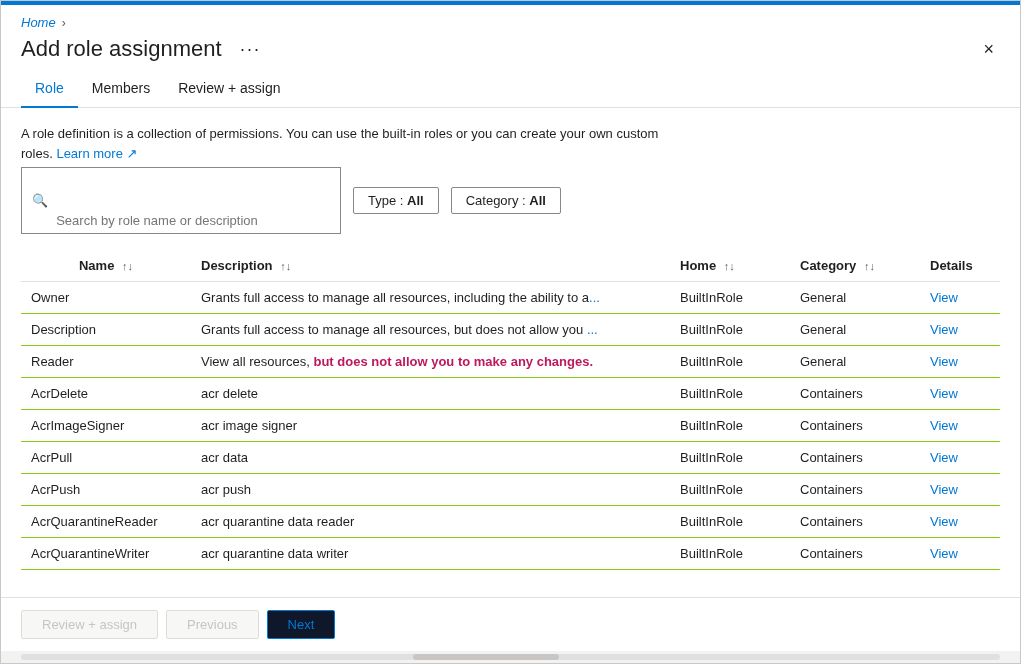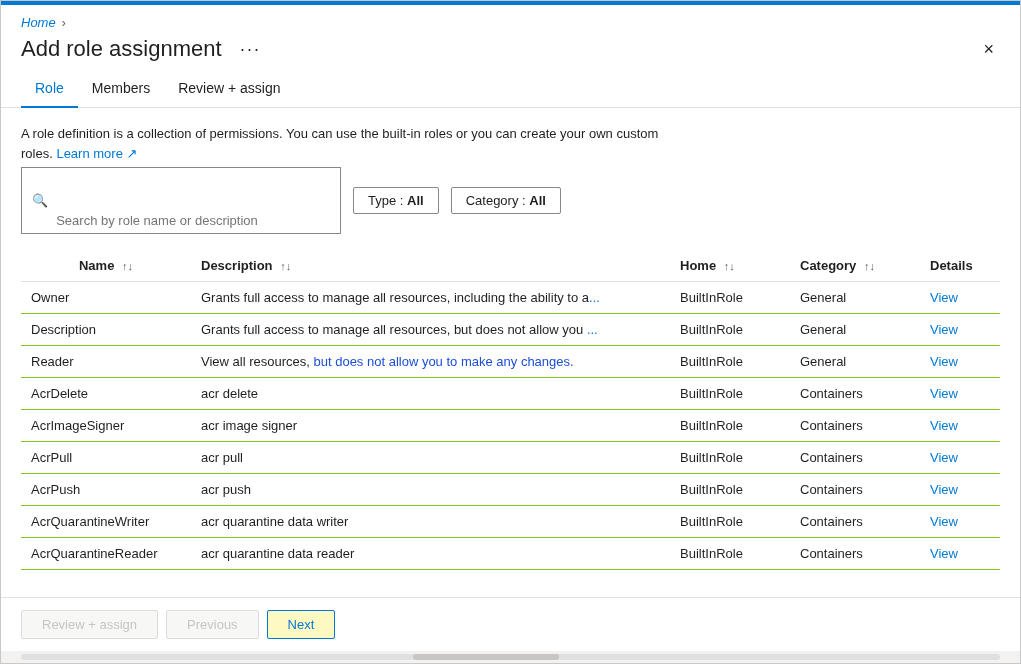--- a/index.html
+++ b/index.html
@@ -204,21 +204,21 @@
       border: 1px solid #8a8886;
       background: #fff;
       color: #1f1f1f;
       border-radius: 2px;
     }
     .footer-btn:disabled {
       opacity: 0.6;
       cursor: not-allowed;
     }
     .footer-btn.primary {
-      background: #fef9c3;
+      background: #0f172a;
       border: 1px solid #0078d4;
       color: #0078d4;
       font-weight: 500;
     }
     .footer-btn.disabled-btn {
       background: #f3f2f1;
       border: 1px solid #c8c6c4;
       color: #a19f9d;
       cursor: not-allowed;
     }
@@ -331,63 +331,63 @@
           </tr>
           <tr>
             <td>Description</td>
             <td>Grants full access to manage all resources, but does not allow you <span style="color: rgb(0, 120, 212);">...</span></td>
             <td>BuiltInRole</td>
             <td>General</td>
             <td><a href="#" class="view-link">View</a></td>
           </tr>
           <tr>
             <td>Reader</td>
-            <td>View all resources, <span style="color: #1d4ed8;">but does not allow you to make any changes.</span></td>
+            <td>View all resources, <span style="color: #be185d; font-weight: bold;">but does not allow you to make any changes.</span></td>
             <td>BuiltInRole</td>
             <td>General</td>
             <td><a href="#" class="view-link">View</a></td>
           </tr>
           <tr>
             <td>AcrDelete</td>
             <td>acr delete</td>
             <td>BuiltInRole</td>
             <td>Containers</td>
             <td><a href="#" class="view-link">View</a></td>
           </tr>
           <tr>
             <td>AcrImageSigner</td>
             <td>acr image signer</td>
             <td>BuiltInRole</td>
             <td>Containers</td>
             <td><a href="#" class="view-link">View</a></td>
           </tr>
           <tr>
             <td>AcrPull</td>
-            <td>acr pull</td>
+            <td>acr data</td>
             <td>BuiltInRole</td>
             <td>Containers</td>
             <td><a href="#" class="view-link">View</a></td>
           </tr>
           <tr>
             <td>AcrPush</td>
             <td>acr push</td>
             <td>BuiltInRole</td>
             <td>Containers</td>
             <td><a href="#" class="view-link">View</a></td>
           </tr>
           <tr>
+            <td>AcrQuarantineReader</td>
+            <td>acr quarantine data reader</td>
+            <td>BuiltInRole</td>
+            <td>Containers</td>
+            <td><a href="#" class="view-link">View</a></td>
+          </tr>
+          <tr>
             <td>AcrQuarantineWriter</td>
             <td>acr quarantine data writer</td>
-            <td>BuiltInRole</td>
-            <td>Containers</td>
-            <td><a href="#" class="view-link">View</a></td>
-          </tr>
-          <tr>
-            <td>AcrQuarantineReader</td>
-            <td>acr quarantine data reader</td>
             <td>BuiltInRole</td>
             <td>Containers</td>
             <td><a href="#" class="view-link">View</a></td>
           </tr>
         </tbody>
     </table>
   </div>
 
   <div class="footer">
     <button class="footer-btn disabled-btn" disabled="">Review + assign</button>

